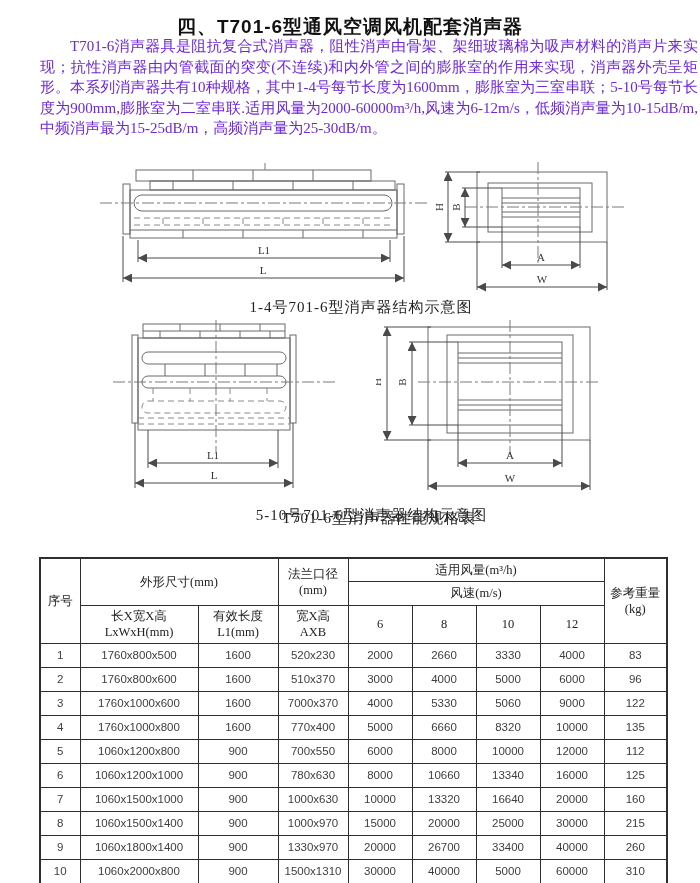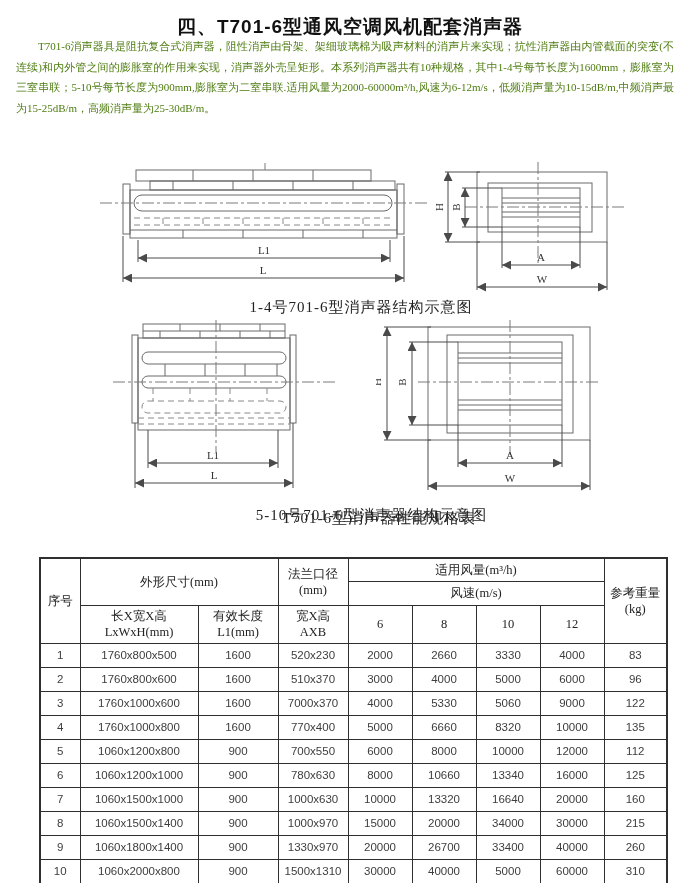--- a/index.html
+++ b/index.html
@@ -7,23 +7,23 @@
     position:relative;width:700px;height:883px;margin:0 auto;
     background:#ffffff;overflow:hidden;
     font-family:"Liberation Serif",serif;color:#1d1d1d;
   }
   .doc-title{
     position:absolute;top:14px;left:0;width:700px;text-align:center;
     font-family:"Liberation Sans",sans-serif;font-weight:bold;
     font-size:19px;letter-spacing:1px;color:#111;
   }
   .intro{
-    position:absolute;top:36px;left:16px;width:658px;
-    font-size:11px;line-height:20.6px;text-align:justify;
-    text-indent:2em;color:#4d7c0f;
+    position:absolute;top:36px;left:40px;width:658px;
+    font-size:15px;line-height:20.6px;text-align:justify;
+    text-indent:2em;color:#6d28d9;
   }
   .fig{position:absolute;}
   .caption{
     position:absolute;left:0;width:700px;padding-left:22px;box-sizing:border-box;
     text-align:center;font-size:15px;color:#222;letter-spacing:1px;
   }
   .cap1{top:298px;text-align:center;}
   .cap2{top:506px;padding-left:43px;}
   .tbl-title{top:509px;margin-left:18px;}
   table.spec{
@@ -361,21 +361,21 @@
           <td>20000</td>
           <td>160</td>
         </tr>
         <tr>
           <td>8</td>
           <td>1060x1500x1400</td>
           <td>900</td>
           <td>1000x970</td>
           <td>15000</td>
           <td>20000</td>
-          <td>34000</td>
+          <td>25000</td>
           <td>30000</td>
           <td>215</td>
         </tr>
         <tr>
           <td>9</td>
           <td>1060x1800x1400</td>
           <td>900</td>
           <td>1330x970</td>
           <td>20000</td>
           <td>26700</td>

